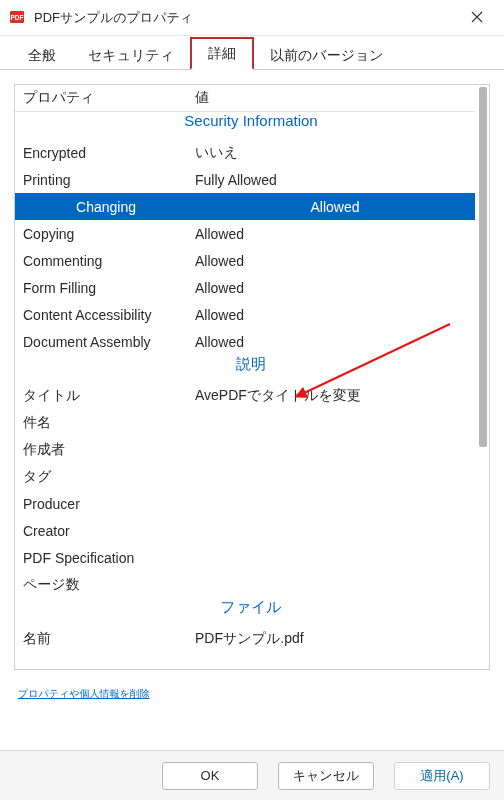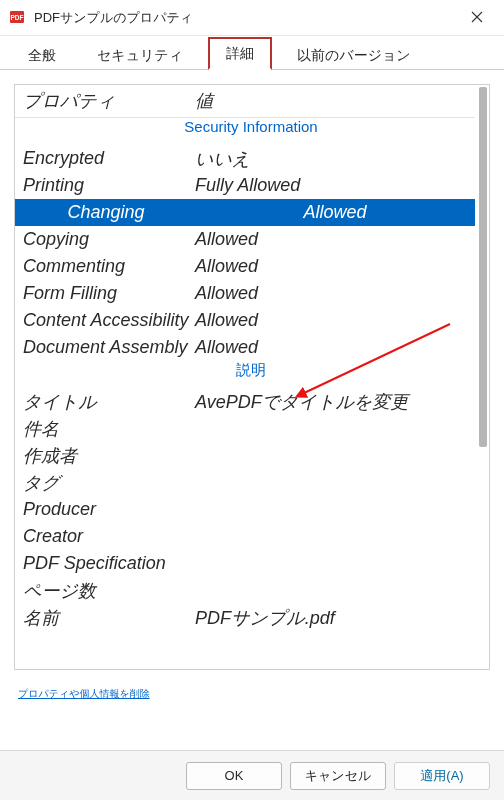--- a/index.html
+++ b/index.html
@@ -32,21 +32,21 @@
     color: #333;
     cursor: pointer;
   }
   .close-btn svg { width: 12px; height: 12px; }
   
   .tabs {
     display: flex;
     align-items: flex-end;
     height: 34px;
     padding: 6px 12px 0 12px;
-    gap: 9px;
+    gap: 0;
     border-bottom: 1px solid #cfcfcf;
   }
   .tab {
     padding: 6px 16px 6px 16px;
     font-size: 14px;
     color: #2a2a2a;
     cursor: pointer;
     position: relative;
     top: 1px;
     line-height: 1.2;
@@ -86,22 +86,21 @@
     height: 360px;
     background: #b6b6b6;
     border-radius: 2px;
   }
   
   .row {
     display: flex;
     align-items: center;
     min-height: 27px;
     padding: 0 0 0 8px;
-    font-size: 18px;
-    font-style: italic;
+    font-size: 14px;
   }
   .row .k {
     width: 172px;
     padding-right: 6px;
   }
   .row .v { flex: 1; }
   .row.header {
     border-bottom: 1px solid #e3e3e3;
     padding-top: 4px;
     padding-bottom: 4px;
@@ -142,21 +141,21 @@
   .footer {
     position: absolute;
     left: 0; right: 0; bottom: 0;
     height: 50px;
     border-top: 1px solid #d9d9d9;
     background: #f5f5f5;
     display: flex;
     justify-content: flex-end;
     align-items: center;
     padding: 0 14px;
-    gap: 8px;
+    gap: 20px;
   }
   .btn {
     min-width: 96px;
     height: 28px;
     border: 1px solid #b8b8b8;
     background: #fdfdfd;
     border-radius: 3px;
     font-size: 13px;
     display: flex;
     align-items: center;
@@ -281,20 +280,24 @@
       </div>
       <div class="row">
         <div class="k">PDF Specification</div>
         <div class="v"></div>
       </div>
       <div class="row">
         <div class="k">ページ数</div>
         <div class="v"></div>
       </div>
 
+      <div class="section">
+        <span>ファイル</span>
+        <span class="line"></span>
+      </div>
 
       <div class="row">
         <div class="k">名前</div>
         <div class="v">PDFサンプル.pdf</div>
       </div>
 
     </div>
     <div class="scrollbar">
       <div class="thumb"></div>
     </div>

